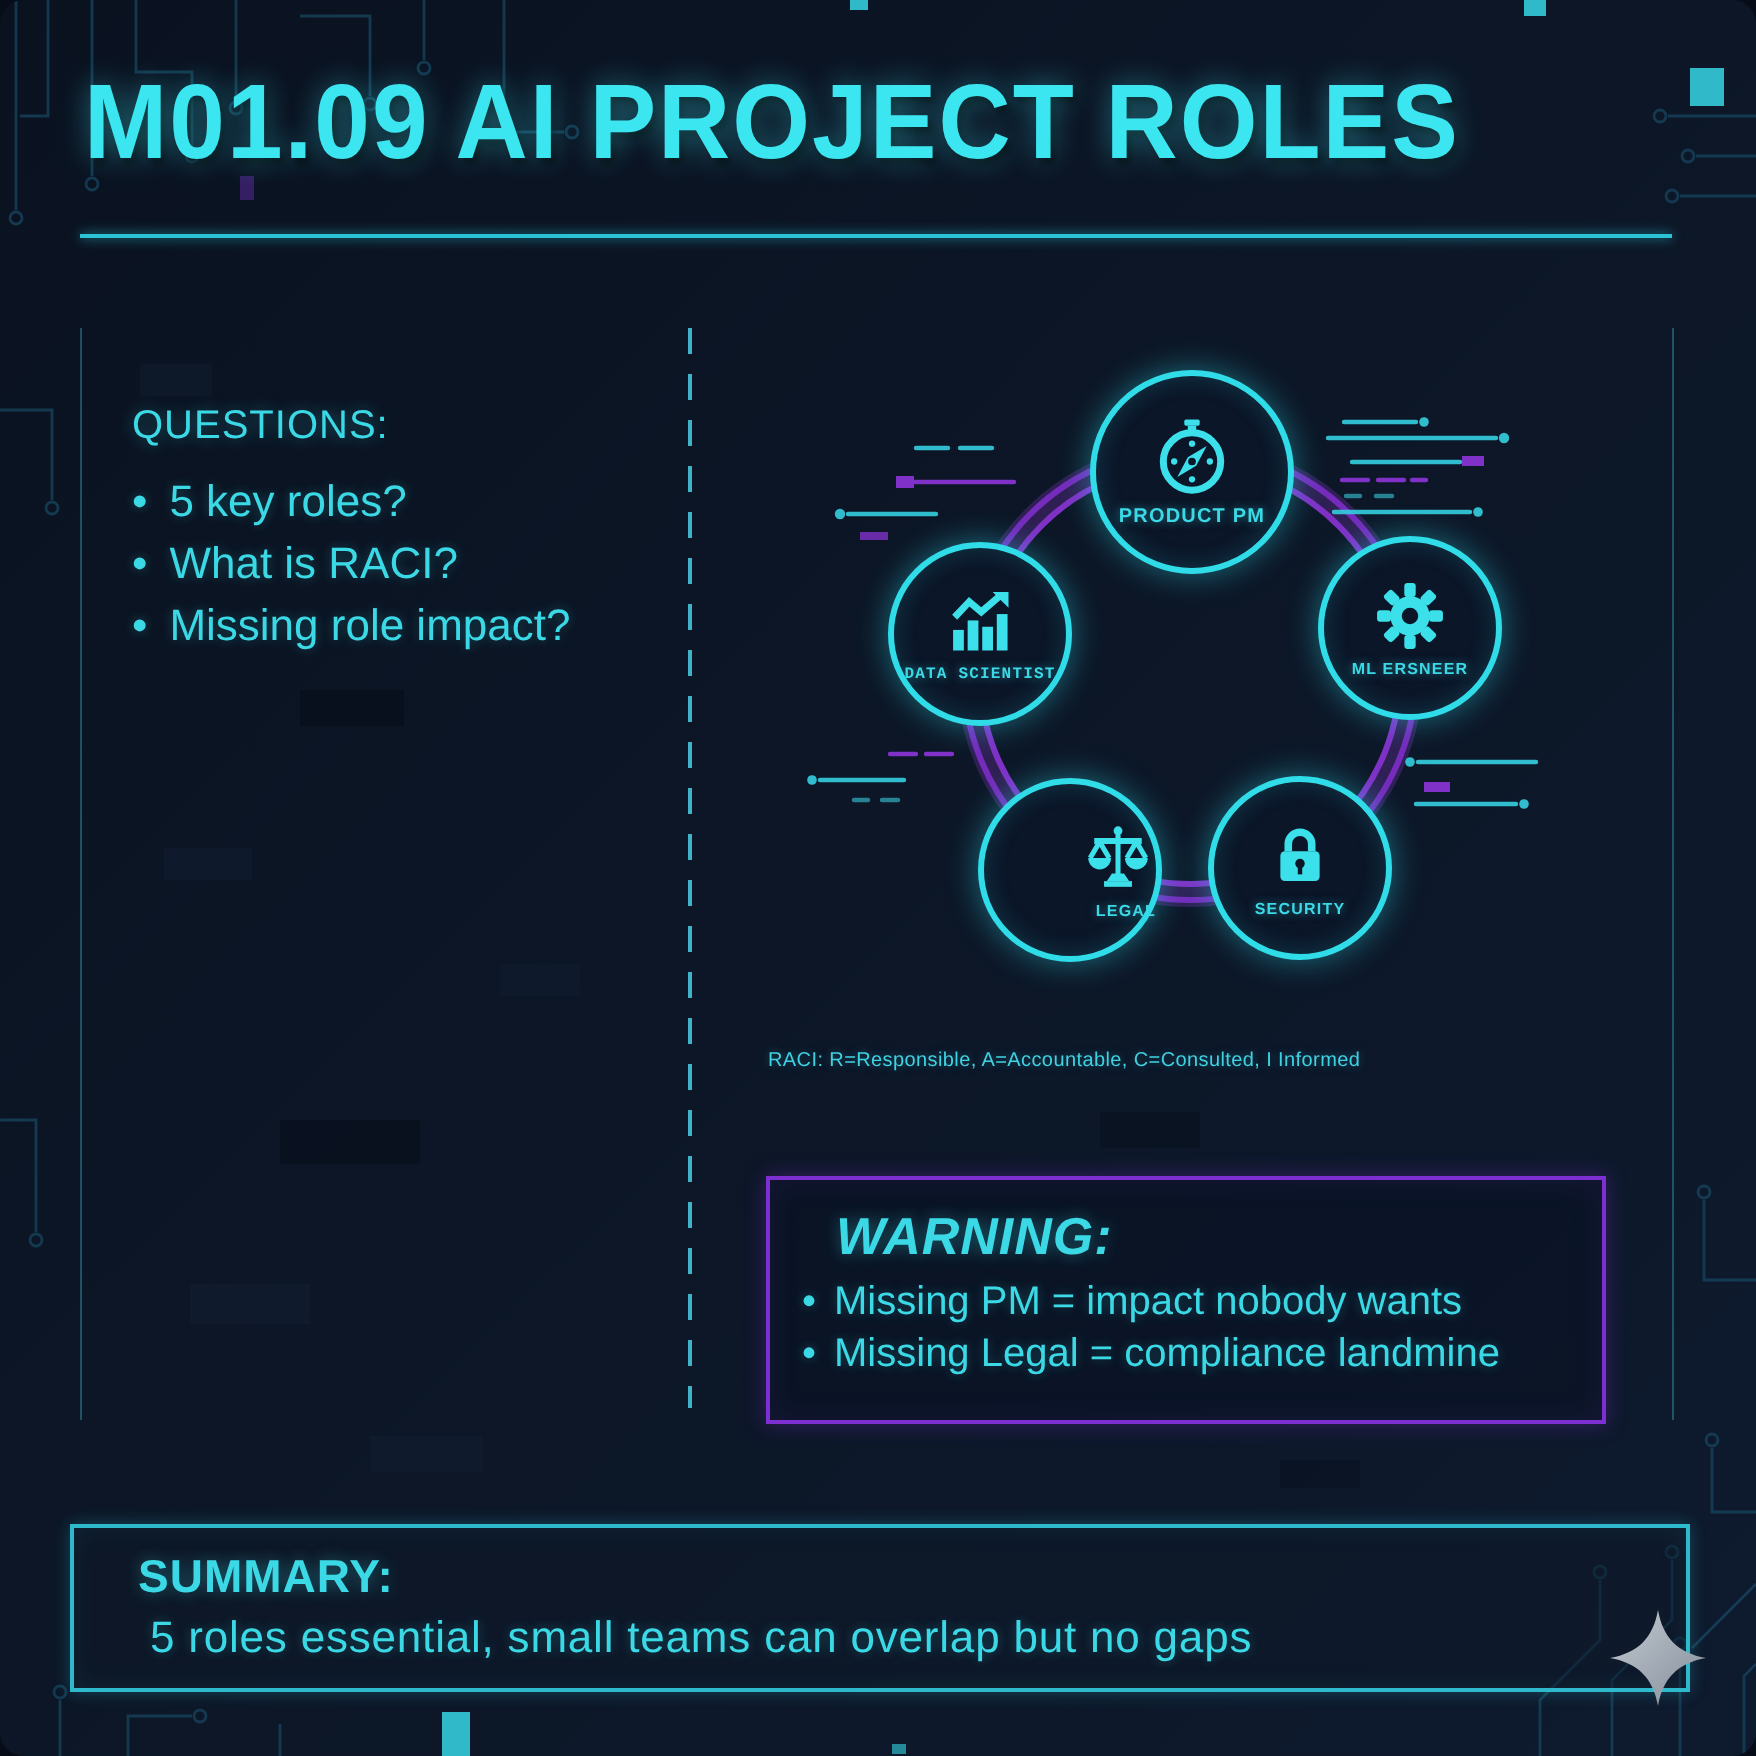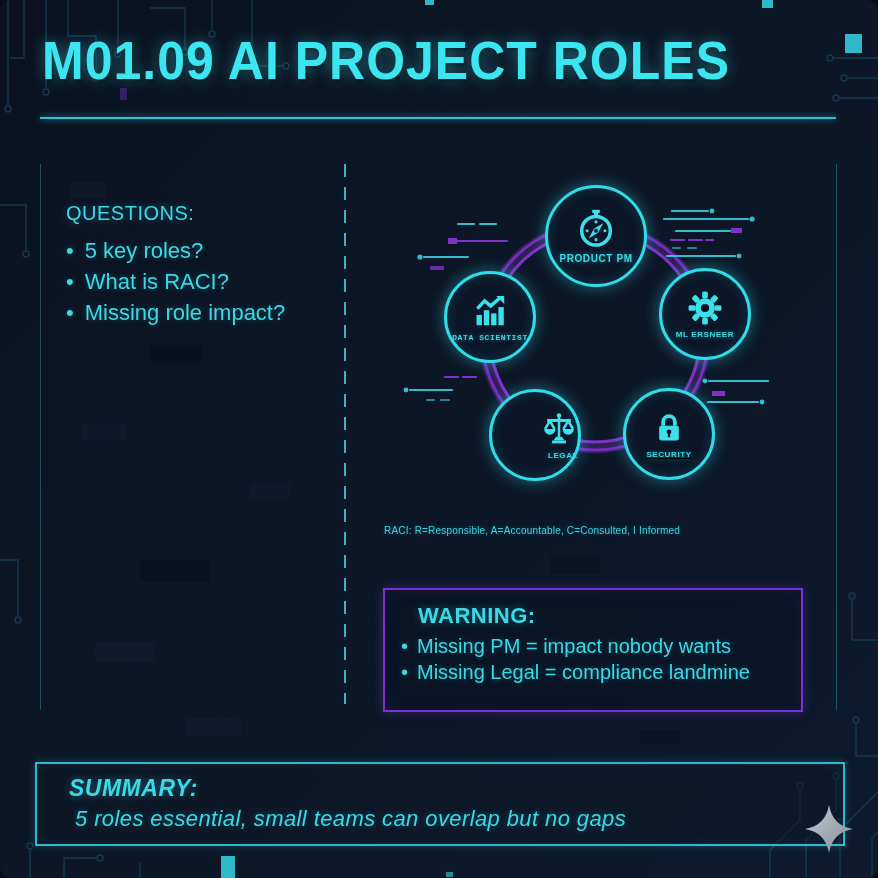--- a/index.html
+++ b/index.html
@@ -51,41 +51,41 @@
   .role{position:absolute;border-radius:50%;border:3px solid #2fdce8;background:#0b1628;
     box-shadow:0 0 16px rgba(47,220,232,.45),inset 0 0 12px rgba(47,220,232,.18);
     display:flex;flex-direction:column;align-items:center;justify-content:center;z-index:3;}
   .role .label{font-size:8px;font-weight:700;letter-spacing:.6px;color:#3bd9e6;margin-top:3px;
     text-shadow:0 0 5px rgba(59,217,230,.5);white-space:nowrap;}
   #role-product-pm{left:545px;top:185px;width:96px;height:96px;}
   #role-product-pm .label{font-size:10px;}
   #role-data-scientist{left:444px;top:271px;width:86px;height:86px;font-family:Liberation Mono, monospace;}
   #role-ml-engineer{left:659px;top:268px;width:86px;height:86px;}
   #role-legal{left:489px;top:389px;width:86px;height:86px;align-items:flex-end;}
-  #role-security{left:623px;top:388px;width:86px;height:86px;text-decoration:underline;}
+  #role-security{left:604px;top:388px;width:86px;height:86px;}
   .role svg{width:38px;height:38px;}
   #role-product-pm svg{width:42px;height:42px;}
 
   
   .raci{position:absolute;left:384px;top:525px;font-size:10px;color:#3fd2e2;z-index:4;
     letter-spacing:.2px;text-shadow:0 0 5px rgba(63,210,226,.35);text-align:right;}
 
   
   .warning{position:absolute;left:383px;top:588px;width:416px;height:120px;z-index:2;
     border:2px solid #7e2fd2;background:rgba(10,18,34,.55);
     box-shadow:0 0 10px rgba(126,47,210,.35),inset 0 0 16px rgba(126,47,210,.10);}
-  .w-heading{margin:13px 0 6px 33px;font-size:22px;font-weight:700;color:#3bd9e6;
-    letter-spacing:.5px;text-shadow:0 0 8px rgba(59,217,230,.4);}
+  .w-heading{margin:13px 0 6px 33px;font-size:26px;font-weight:700;color:#3bd9e6;
+    letter-spacing:.5px;text-shadow:0 0 8px rgba(59,217,230,.4);font-style:italic;}
   .w-item{display:flex;gap:9px;margin:3px 0 0 16px;font-size:20px;color:#3bd9e6;
     text-shadow:0 0 6px rgba(59,217,230,.3);}
 
   
   .summary{position:absolute;left:35px;top:762px;width:806px;height:80px;z-index:2;
     border:2px solid #2fb9cc;background:rgba(13,24,40,.5);
-    box-shadow:0 0 8px rgba(47,185,204,.3),inset 0 0 14px rgba(47,185,204,.08);font-style:italic;}
+    box-shadow:0 0 8px rgba(47,185,204,.3),inset 0 0 14px rgba(47,185,204,.08);}
   .s-heading{margin:11px 0 4px 32px;font-size:23px;font-weight:700;color:#3bd9e6;
     letter-spacing:.5px;text-shadow:0 0 8px rgba(59,217,230,.4);}
   .s-text{margin:2px 0 0 38px;font-size:22px;letter-spacing:.4px;color:#3bd9e6;
     text-shadow:0 0 6px rgba(59,217,230,.3);}
 
   .sparkle{position:absolute;left:803px;top:803px;z-index:5;}
 </style>
 </head>
 <body>
 

